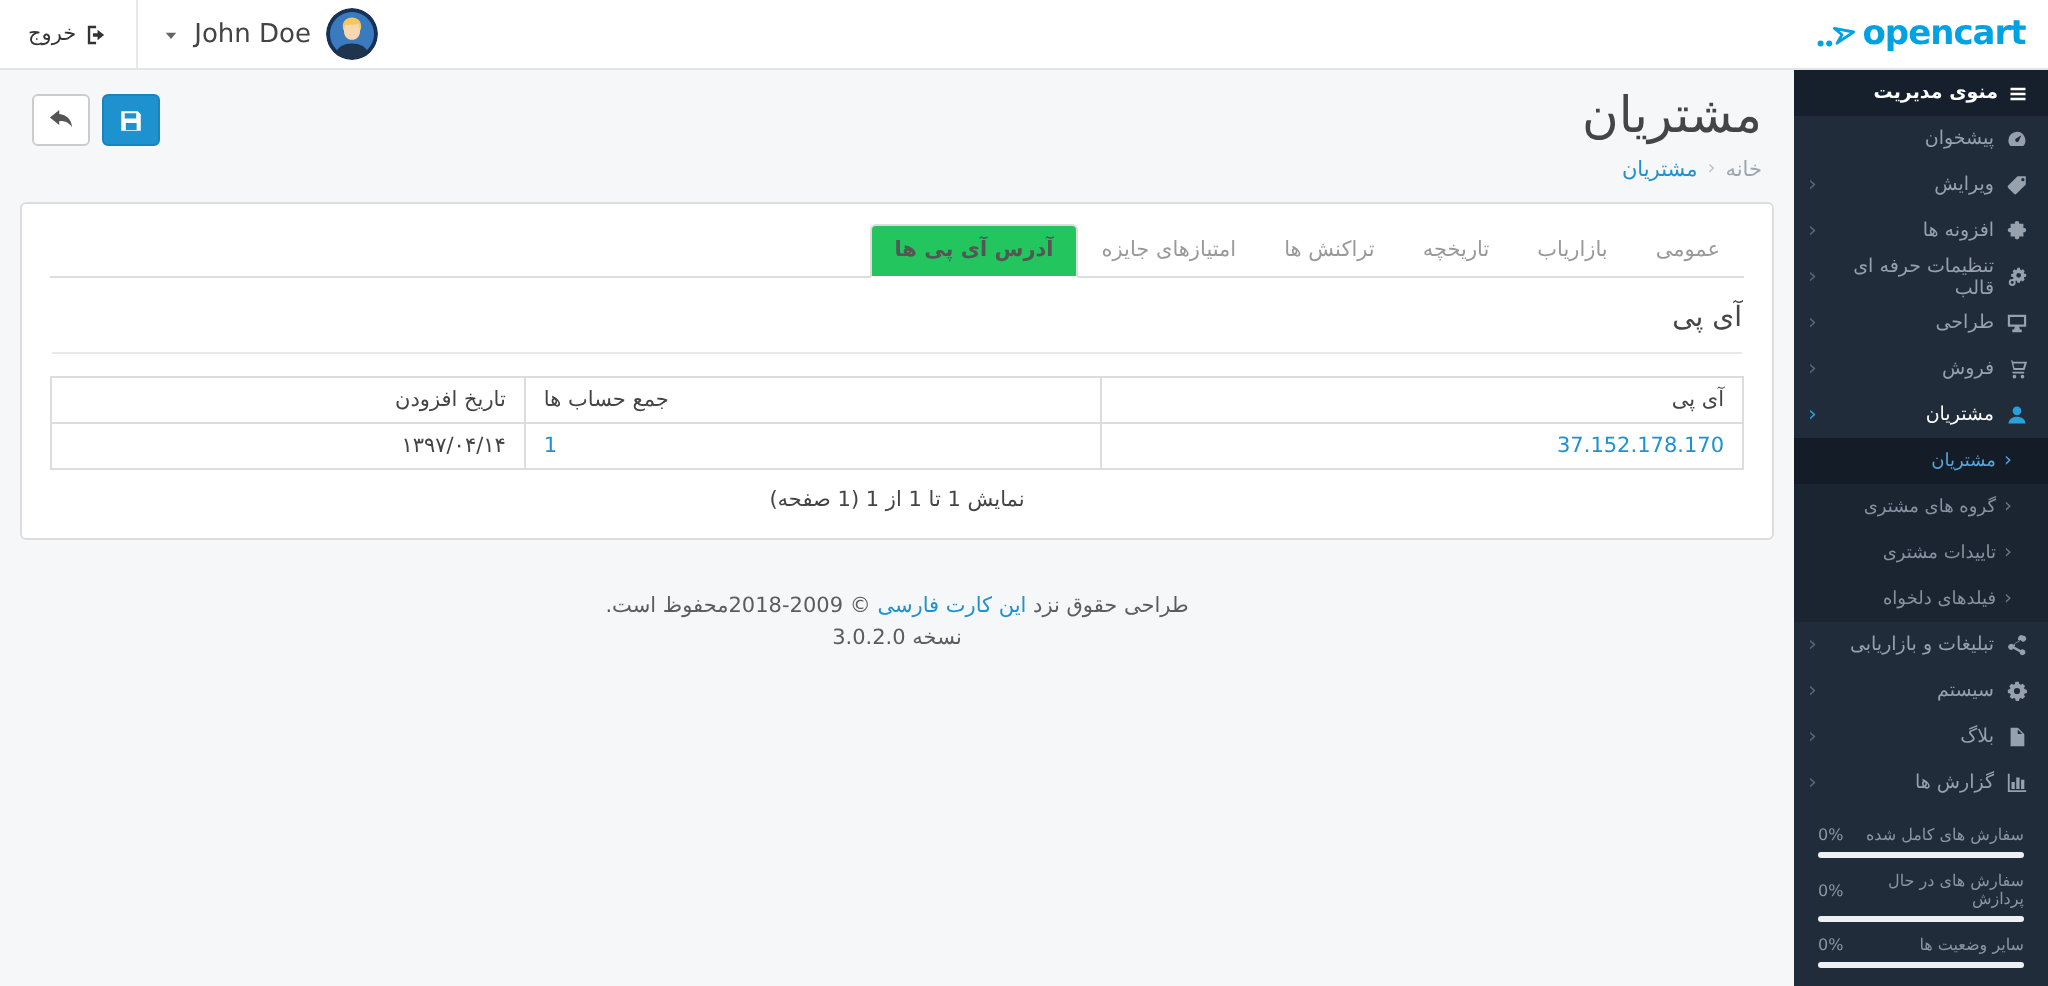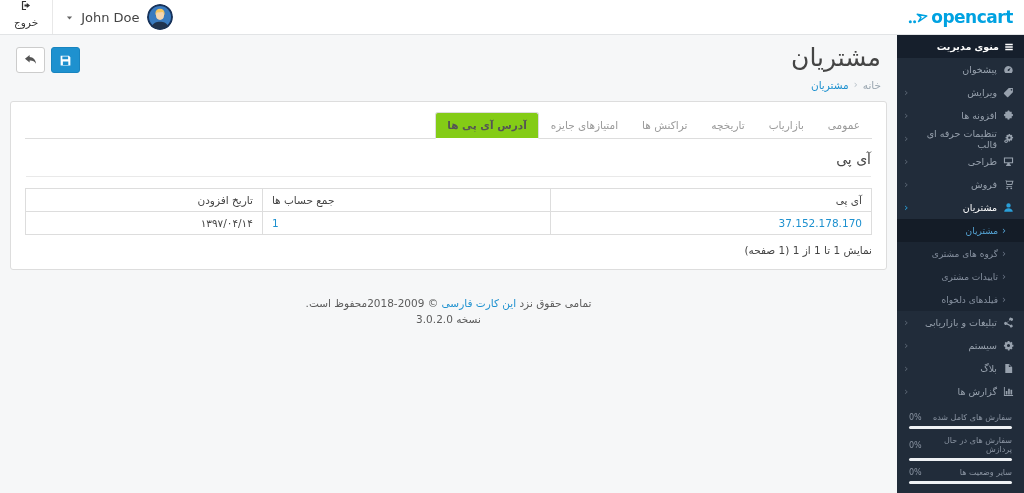--- a/index.html
+++ b/index.html
@@ -9,21 +9,21 @@
 
   
   .topbar { position:absolute; top:0; right:0; left:0; height:35px; background:#fff; border-bottom:1px solid #e2e4e6; display:flex; align-items:center; z-index:20; }
   .logo-area { width:127px; display:flex; align-items:center; justify-content:center; gap:3px; }
   .logo-text { color:#00a2e1; font-weight:bold; font-size:17px; letter-spacing:-0.5px; direction:ltr; }
   .user-box { display:flex; align-items:center; gap:7px; height:100%; padding:0 12px; cursor:pointer; }
   .avatar { width:26px; height:26px; border-radius:50%; overflow:hidden; display:block; }
   .user-name { font-size:13px; color:#444; direction:ltr; }
   .caret { color:#666; display:flex; }
   .v-divider { width:1px; height:100%; background:#e8e8e8; }
-  .logout-box { display:flex; align-items:center; gap:5px; height:100%; padding:0 14px; cursor:pointer; color:#333;flex-direction:column; }
+  .logout-box { display:flex; align-items:center; gap:5px; height:100%; padding:0 14px; cursor:pointer; color:#333; }
   .logout-box span { font-size:10.5px; }
   .icon-svg { display:inline-block; vertical-align:middle; }
 
   
   .sidebar { position:absolute; top:35px; right:0; bottom:0; width:127px; background:#212c3a; overflow:hidden; }
   .menu-header { height:23px; background:#161f2c; color:#fff; font-size:9.5px; font-weight:bold; display:flex; align-items:center; gap:5px; padding:0 10px; }
   .nav-item { height:23px; display:flex; align-items:center; gap:6px; padding:0 10px; font-size:9.5px; color:#97a1ad; position:relative; cursor:pointer; }
   .nav-item .chev { position:absolute; left:7px; top:50%; transform:translateY(-58%); color:#5a6573; font-size:11px; line-height:1; }
   .nav-item.active { color:#ffffff; }
   .nav-item.active .nav-icon { color:#2a9fd8; }
@@ -50,34 +50,34 @@
   .btn { width:29px; height:26px; border-radius:3px; display:flex; align-items:center; justify-content:center; cursor:pointer; margin-top:3px; }
   .btn-save { background:#1e91cf; border:1px solid #1884bf; color:#fff; margin-left:6px; }
   .btn-back { background:#fff; border:1px solid #ccc; color:#555; }
 
   .panel { margin:4px 10px 0; background:#fff; border:1px solid #ddd; border-radius:3px; }
   .panel-heading { background:#f6f6f6; border-bottom:1px solid #ddd; padding:7px 12px; font-size:11px; color:#555; display:flex; align-items:center; gap:6px; border-radius:3px 3px 0 0; }
   .panel-body { padding:10px 14px 13px; }
 
   .tabs { display:flex; border-bottom:1px solid #ddd; }
   .tab { padding:6px 11px 7px; font-size:10.5px; color:#999; text-decoration:none; cursor:pointer; border:1px solid transparent; margin-bottom:-1px; }
-  .tab.active { background:#84cc16; border-color:#ddd; border-bottom-color:#fff; border-radius:3px 3px 0 0; color:#555; font-weight:bold; }
+  .tab.active { background:#22c55e; border-color:#ddd; border-bottom-color:#fff; border-radius:3px 3px 0 0; color:#555; font-weight:bold; }
 
   .tab-pane { padding-top:12px; }
   .section-title { font-size:14px; color:#454545; font-weight:400; margin:0 1px 11px; padding-bottom:9px; border-bottom:1px solid #e9e9e9; }
 
   table.ip-table { width:100%; border-collapse:collapse; font-size:10.5px; }
   .ip-table th, .ip-table td { border:1px solid #ddd; padding:5px 9px; color:#444; }
   .ip-table th { font-weight:normal; }
   .col-ip { width:38%; text-align:right; }
   .col-total { width:34%; text-align:left; }
   .col-date { width:28%; text-align:right; }
   .ip-table a { color:#1e91cf; text-decoration:none; cursor:pointer; }
 
-  .results { margin-top:9px; font-size:10.5px; color:#444; text-align:right; }
+  .results { margin-top:9px; font-size:10.5px; color:#444; text-align:center; }
 
   .footer { text-align:center; margin-top:25px; font-size:10.5px; color:#5c5c5c; line-height:1.55; }
   .footer a { color:#1e91cf; text-decoration:none; cursor:pointer; }
 </style>
 </head>
 <body>
 
 <div class="app">
 
   <div class="topbar">
@@ -337,21 +337,21 @@
             </tbody>
           </table>
 
           <div class="results">نمایش 1 تا 1 از 1 (1 صفحه)</div>
         </div>
       </div>
     </div>
 
     <div class="footer">
       <div>
-        <span>تمامی حقوق نزد</span>
+        <span>طراحی حقوق نزد</span>
         <a>این کارت فارسی</a>
         <span>© 2009-2018</span><span>محفوظ است.</span>
       </div>
       <div>نسخه 3.0.2.0</div>
     </div>
 
   </div>
 </div>
 
 </body></html>

